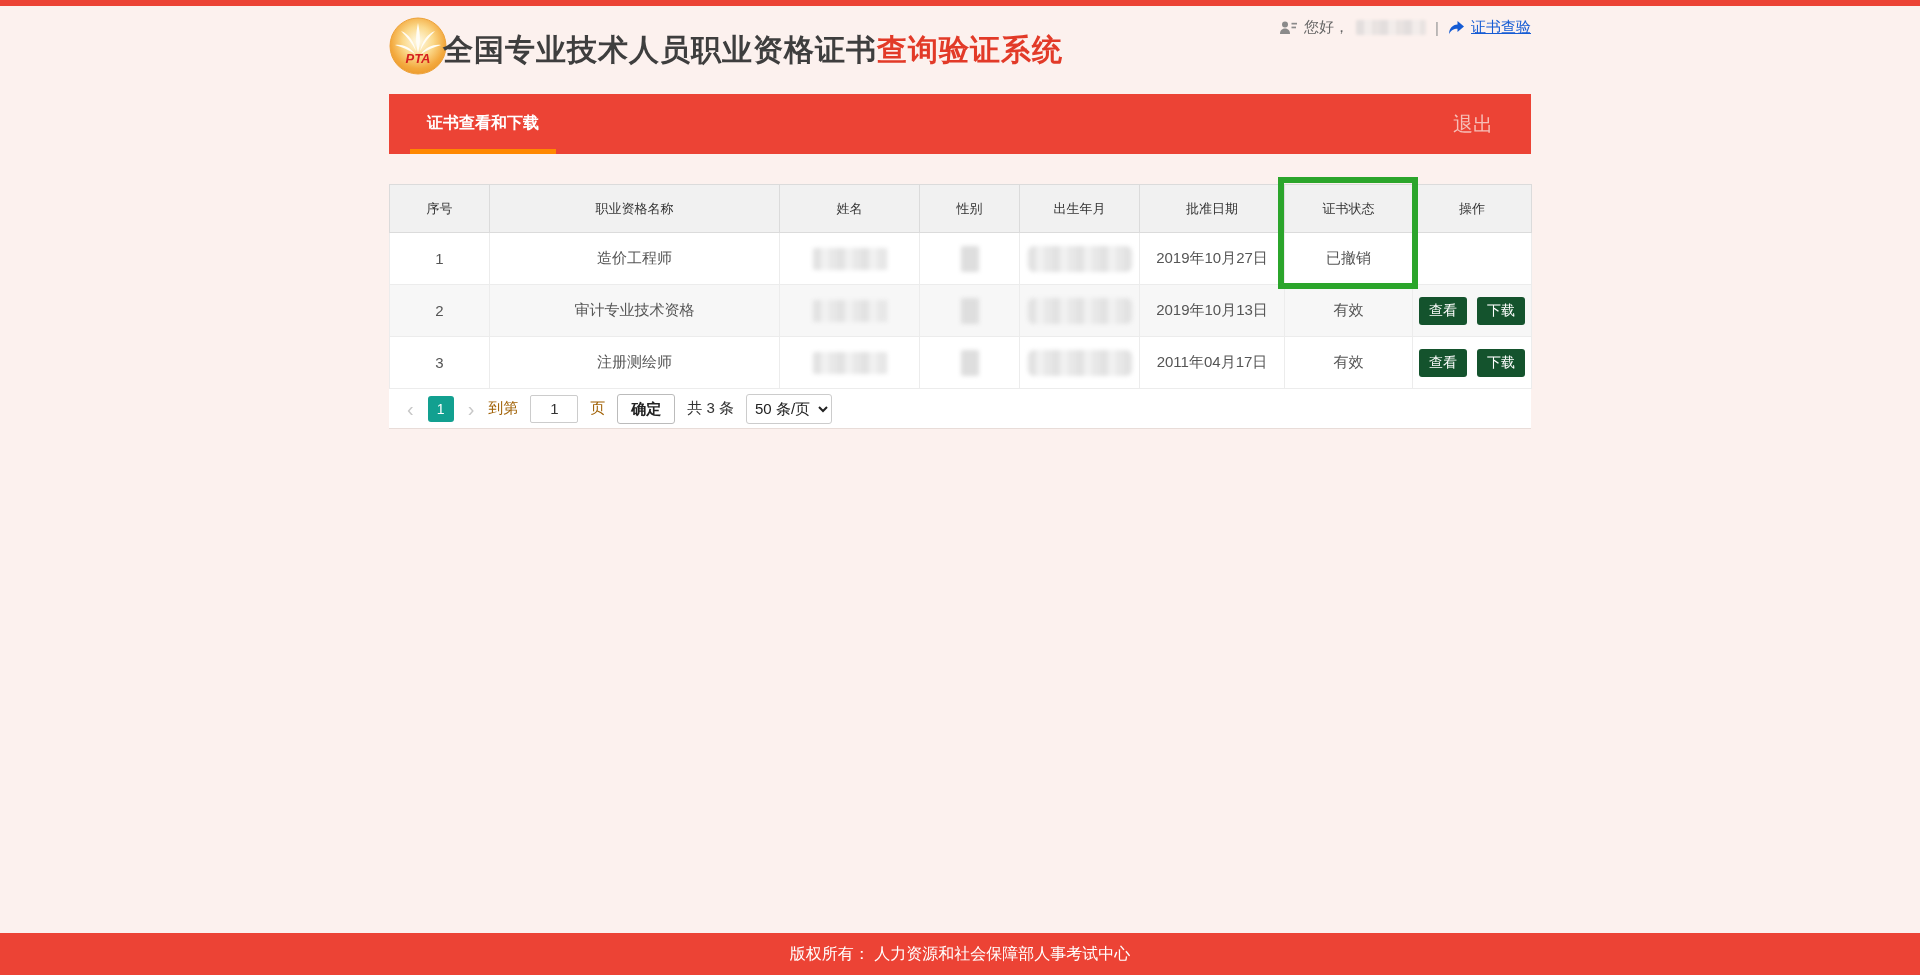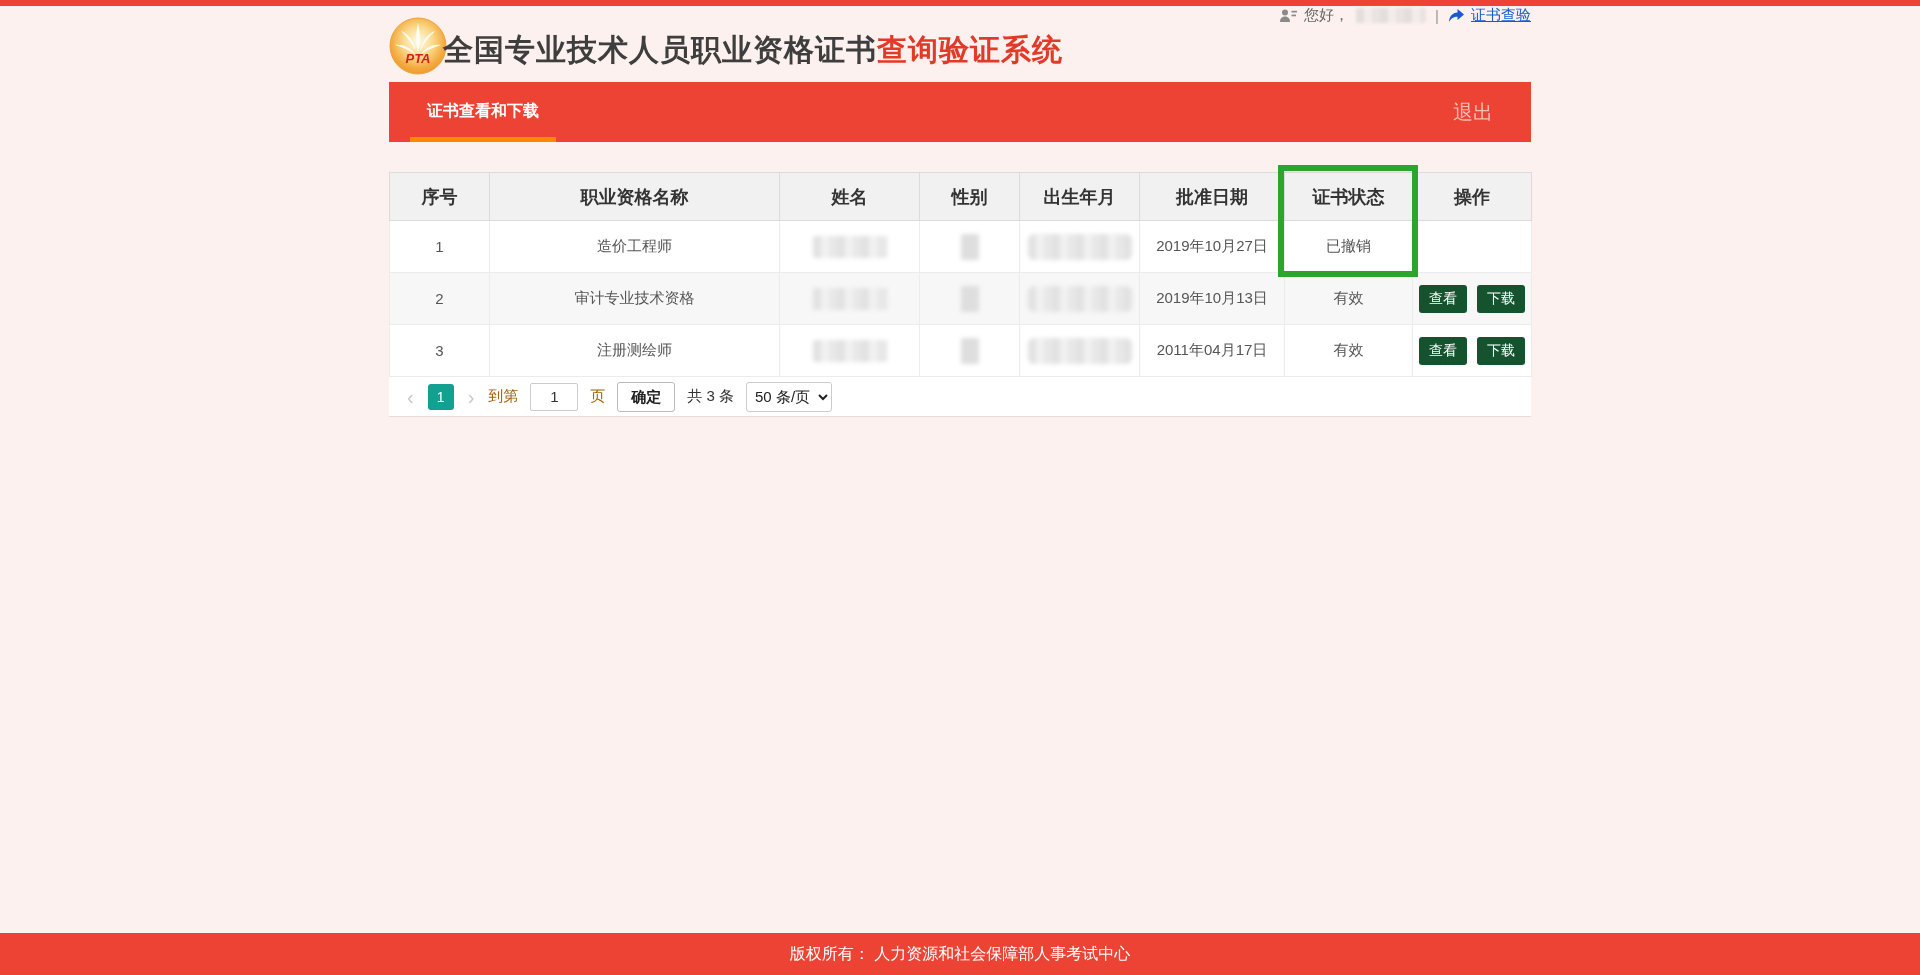--- a/index.html
+++ b/index.html
@@ -15,54 +15,54 @@
   
   .header { width:1142px; margin:0 auto; position:relative; height:76px; }
   .logo { position:absolute; left:0; top:11px; width:58px; height:58px; }
   .site-title {
     position:absolute; left:54px; top:24px;
     font-size:30px; font-weight:bold; color:#3e3e3e; letter-spacing:1px;
     white-space:nowrap;
   }
   .site-title .red-part { color:#e23a28; }
   .user-bar {
-    position:absolute; right:0; top:0;
+    position:absolute; right:0; top:12px;
     display:flex; align-items:center; gap:7px;
     font-size:15px; color:#666; white-space:nowrap;
   }
   .user-bar .name-mask {
     display:inline-block; width:70px; height:15px; border-radius:2px;
     background:repeating-linear-gradient(90deg,#e3dedd 0 8px,#f2ecea 8px 16px,#e9e3e1 16px 24px);
     filter:blur(1.5px);
   }
   .user-bar .divider { color:#999; margin:0 2px; }
   .verify-link { color:#155bd4; text-decoration:underline; cursor:pointer; }
 
   
   .nav {
-    width:1142px; margin:0 auto; height:60px; background:#ec4335;
+    width:1142px; margin:12px auto; height:60px; background:#ec4335;
     display:flex; justify-content:space-between; align-items:stretch;
   }
   .nav-tab {
     margin-left:21px; padding:0 17px; height:60px; line-height:58px;
     color:#fff; font-size:16px; font-weight:bold;
     border-bottom:5px solid #ff8800; cursor:pointer; white-space:nowrap;
   }
   .logout {
     color:#f6beb7; padding-right:38px; line-height:60px; font-size:20px;
     cursor:pointer;
   }
 
   
   .main { width:1142px; margin:30px auto 0; }
   .table-wrap { position:relative; }
   table { width:1142px; border-collapse:collapse; table-layout:fixed; background:#fff; }
   th {
     height:48px; background:#f1f1f1; border:1px solid #dbdbdb;
-    font-size:18px; font-weight:bold; color:#333; text-align:center;
+    font-size:13px; font-weight:normal; color:#333; text-align:center;
   }
   td {
     height:52px; border:1px solid #ececec; background:#fff;
     text-align:center; font-size:15px; color:#555; vertical-align:middle;
   }
   tr.stripe td { background:#f7f7f7; }
   .mask {
     display:inline-block; border-radius:2px; vertical-align:middle;
     background:repeating-linear-gradient(90deg,#e2e2e2 0 8px,#f1f1f1 8px 16px,#e8e8e8 16px 24px);
     filter:blur(2px);

